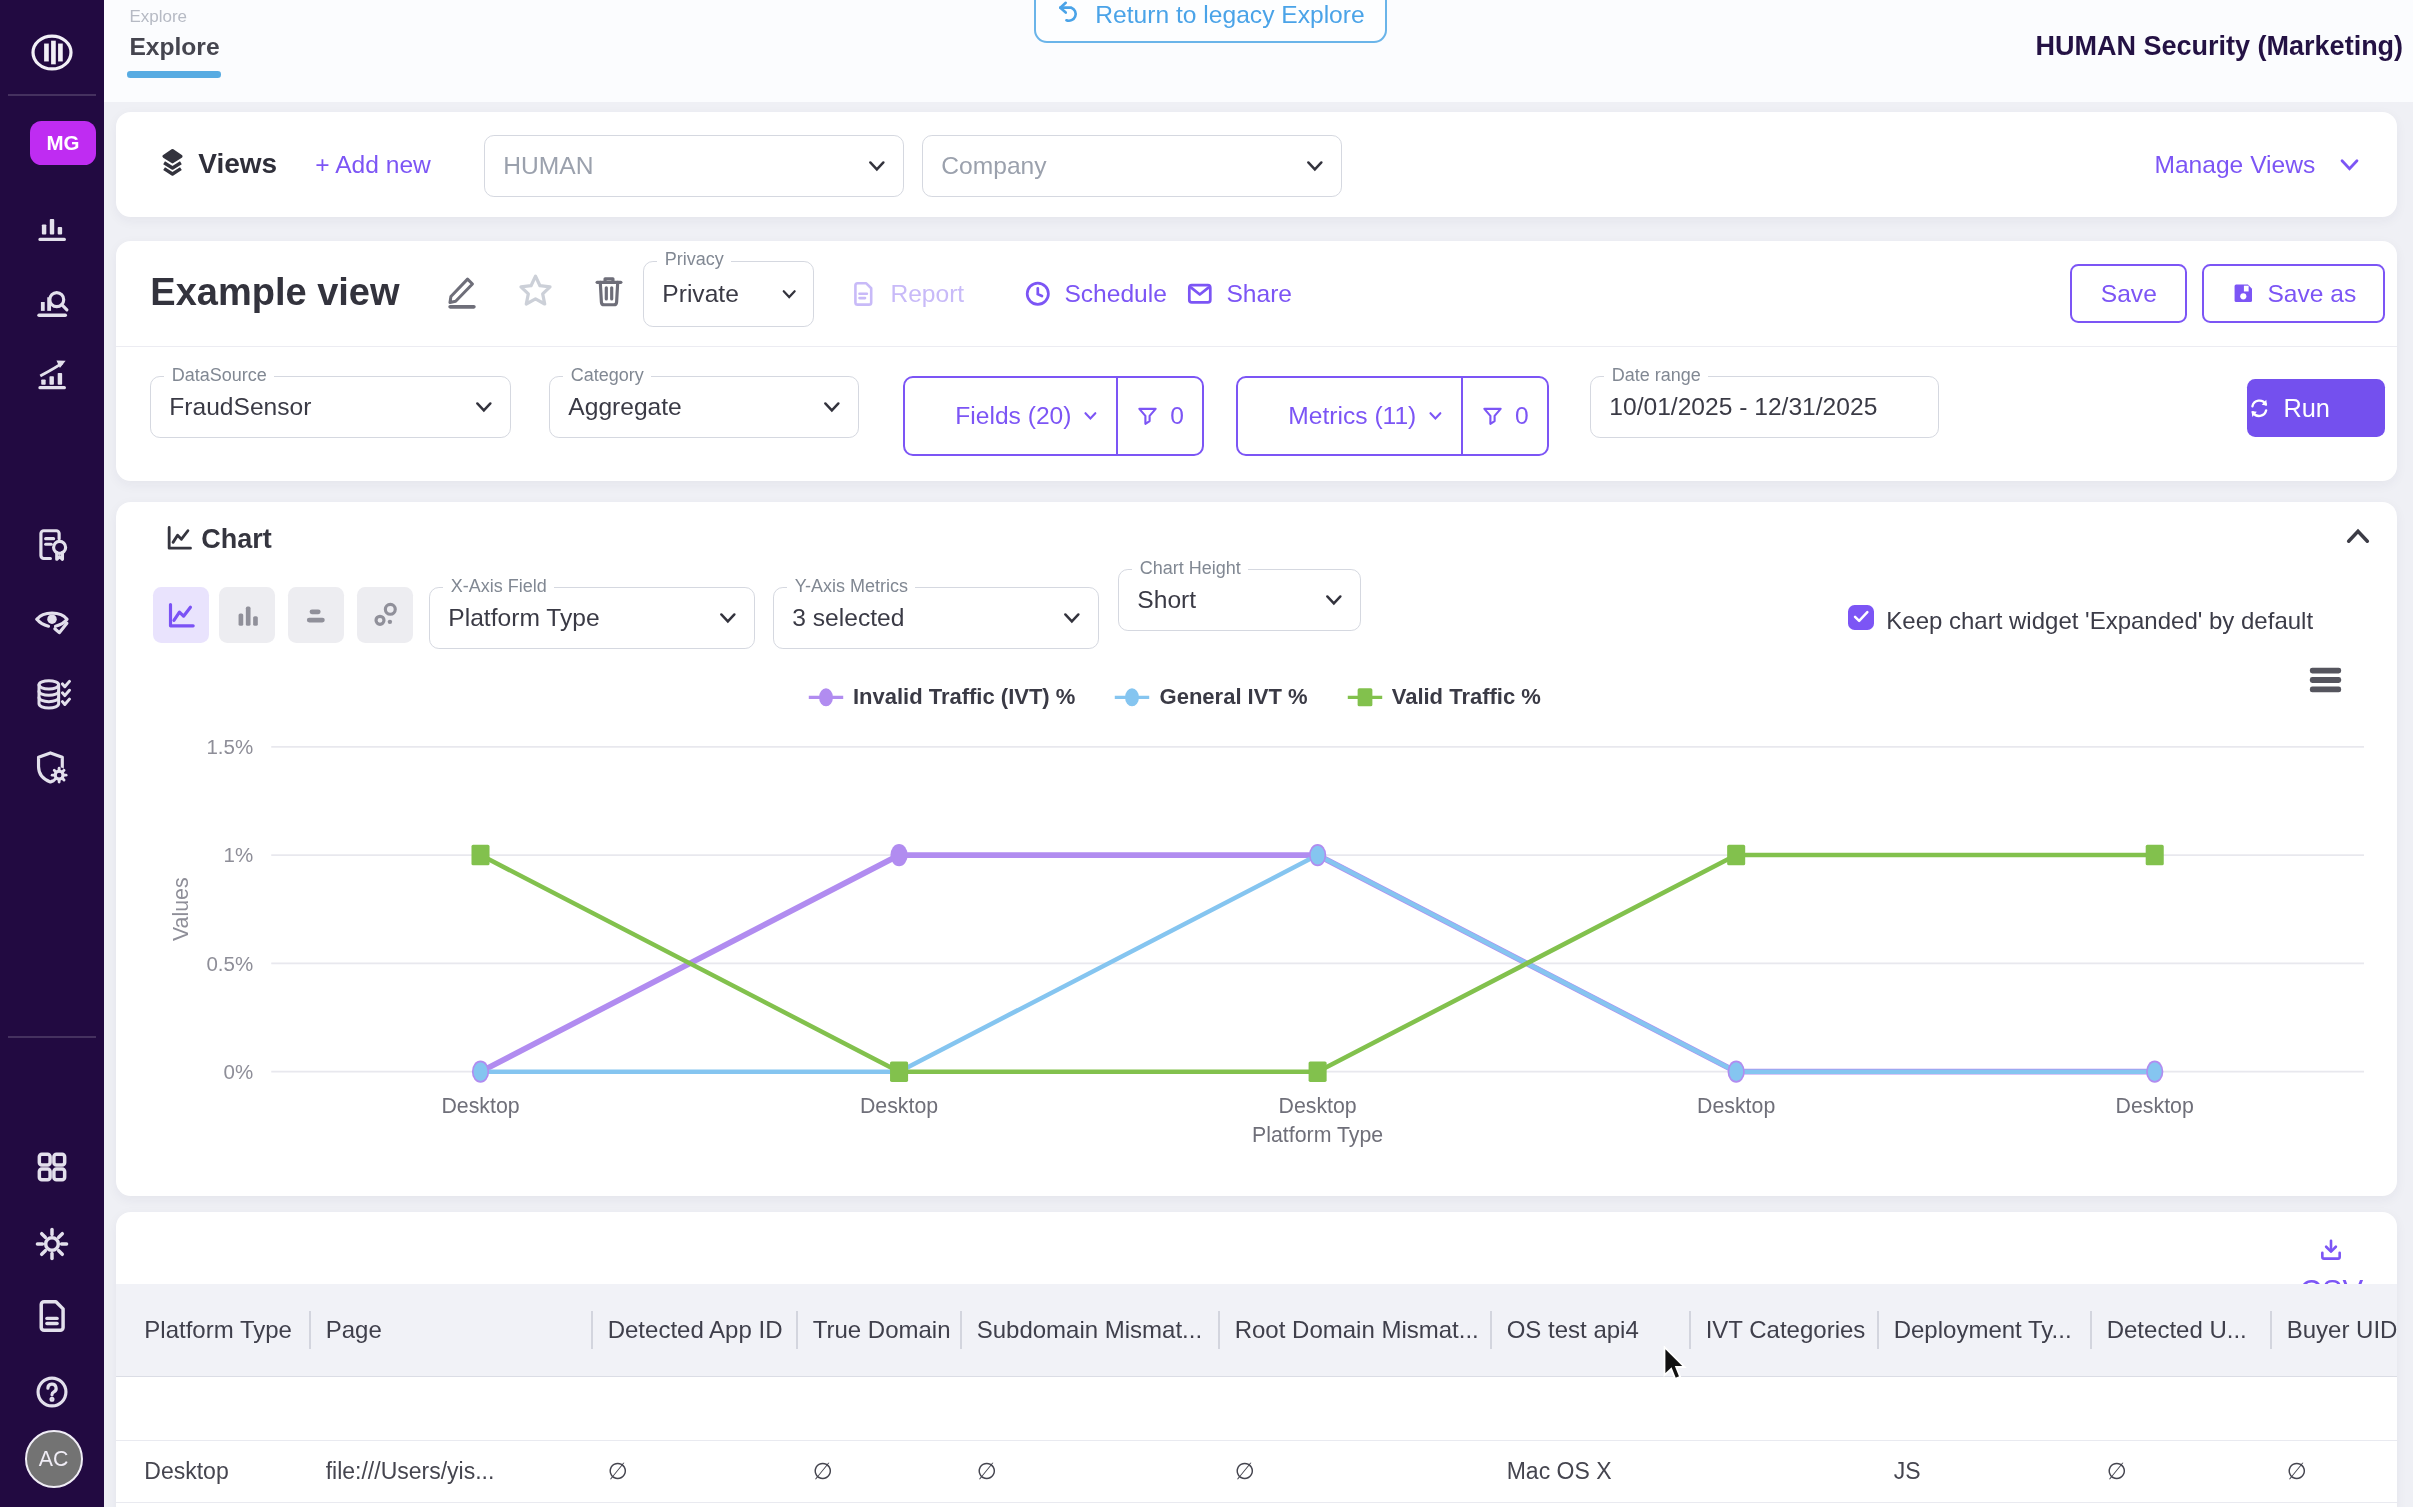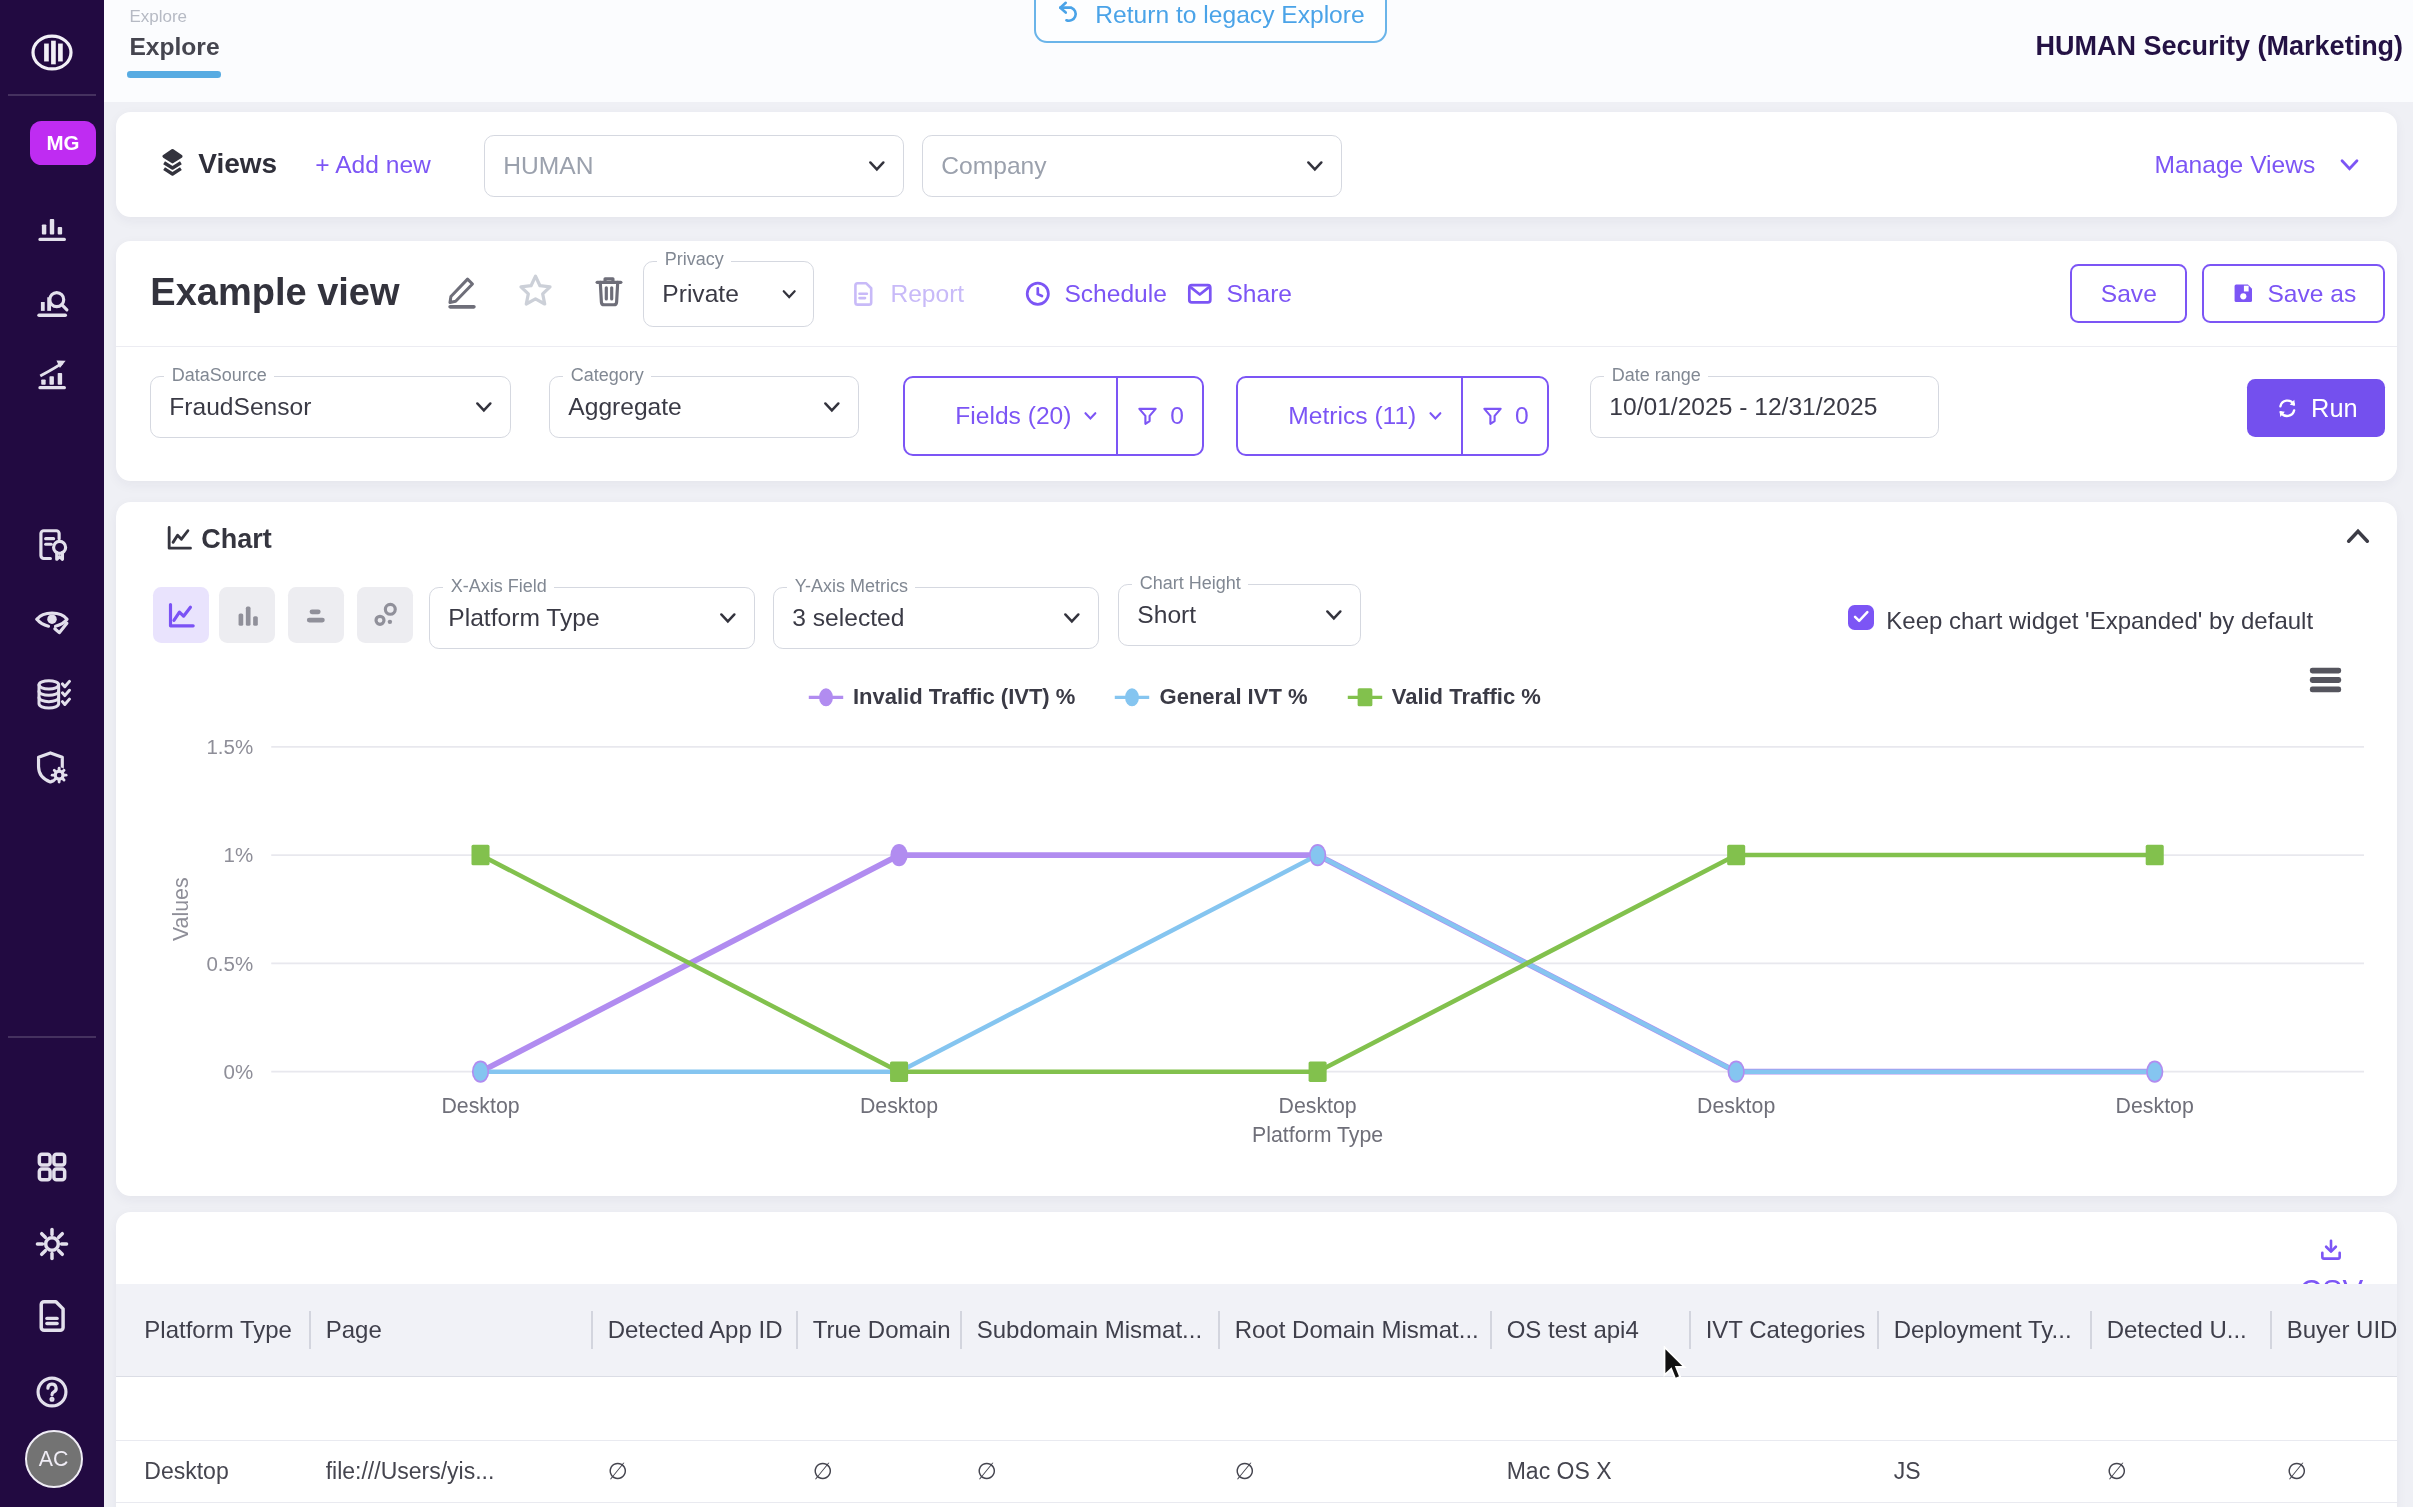--- a/index.html
+++ b/index.html
@@ -37,21 +37,21 @@
   .fset .fvalue{position:absolute;left:18px;top:0;bottom:0;display:flex;align-items:center;font-size:24.6px;color:#3a3a45;white-space:nowrap;}
   .fset .fchev{position:absolute;right:16.4px;top:50%;margin-top:-5.7px;}
   .link{display:flex;align-items:center;gap:11.5px;font-size:24.6px;font-weight:500;color:#7c55f5;position:absolute;}
   .link.disabled{color:#c8baf8;}
   .btn-outline{position:absolute;border:2.5px solid #7c55f5;border-radius:8.2px;color:#7c55f5;font-size:24.6px;font-weight:500;
     display:flex;align-items:center;justify-content:center;gap:11.5px;background:#fff;box-sizing:border-box;}
   .splitbtn{position:absolute;height:80px;border:2.5px solid #7c55f5;border-radius:9.9px;display:flex;box-sizing:border-box;color:#7c55f5;padding-left:32px;}
   .splitbtn .seg1{display:flex;align-items:center;gap:11.5px;padding:0 18px;font-size:24.6px;font-weight:500;}
   .splitbtn .seg2{display:flex;align-items:center;gap:11.5px;padding:0 18px;font-size:24.6px;font-weight:500;border-left:2.5px solid #7c55f5;}
   .run-btn{position:absolute;background:#7450ee;border-radius:8.2px;color:#fff;font-size:25.4px;font-weight:500;
-    display:flex;align-items:center;justify-content:center;gap:11.5px;}
+    display:flex;align-items:center;justify-content:flex-start;gap:11.5px;}
   
   .type-btn{position:absolute;top:85px;width:56px;height:56px;border-radius:8.2px;background:#ededf1;
     display:flex;align-items:center;justify-content:center;}
   .type-btn.selected{background:#e9e3fd;}
   .checkbox{position:absolute;width:25.4px;height:25.4px;border-radius:6.6px;background:#fff;border:2.5px solid #b9bcc6;box-sizing:border-box;}
   .checkbox.checked{background:#7c55f5;border-color:#7c55f5;}
   .checkbox svg{display:none;margin:3.3px 0 0 2.5px;}
   .checkbox.checked svg{display:block;}
   .legend-row{position:absolute;left:0;top:182px;width:2083px;display:flex;justify-content:center;gap:38px;align-items:center;padding-left:16px;}
   .legend-item{display:flex;align-items:center;gap:8.2px;font-size:22px;font-weight:700;color:#3a3a45;}
@@ -421,21 +421,21 @@
     </div>
     <div class="fset" style="left:657px;top:85px;width:326px;height:62px;">
       <span class="flabel">Y-Axis Metrics</span>
       <span class="fvalue">3 selected</span>
       <span class="fchev">
         <svg width="19.7" height="12.3" viewBox="0 0 24 15" fill="none" stroke="#33333d" stroke-width="3" stroke-linecap="round">
             <polyline points="4,3 12,11.5 20,3"></polyline>
           </svg>
       </span>
     </div>
-    <div class="fset" style="left:1002px;top:82px;width:243px;height:62px;">
+    <div class="fset" style="left:1002px;top:67px;width:243px;height:62px;">
       <span class="flabel">Chart Height</span>
       <span class="fvalue">Short</span>
       <span class="fchev">
         <svg width="19.7" height="12.3" viewBox="0 0 24 15" fill="none" stroke="#33333d" stroke-width="3" stroke-linecap="round">
             <polyline points="4,3 12,11.5 20,3"></polyline>
           </svg>
       </span>
     </div>
 
     <div class="checkbox checked" id="keep-expanded-cb" style="left:1732px;top:103px;">

